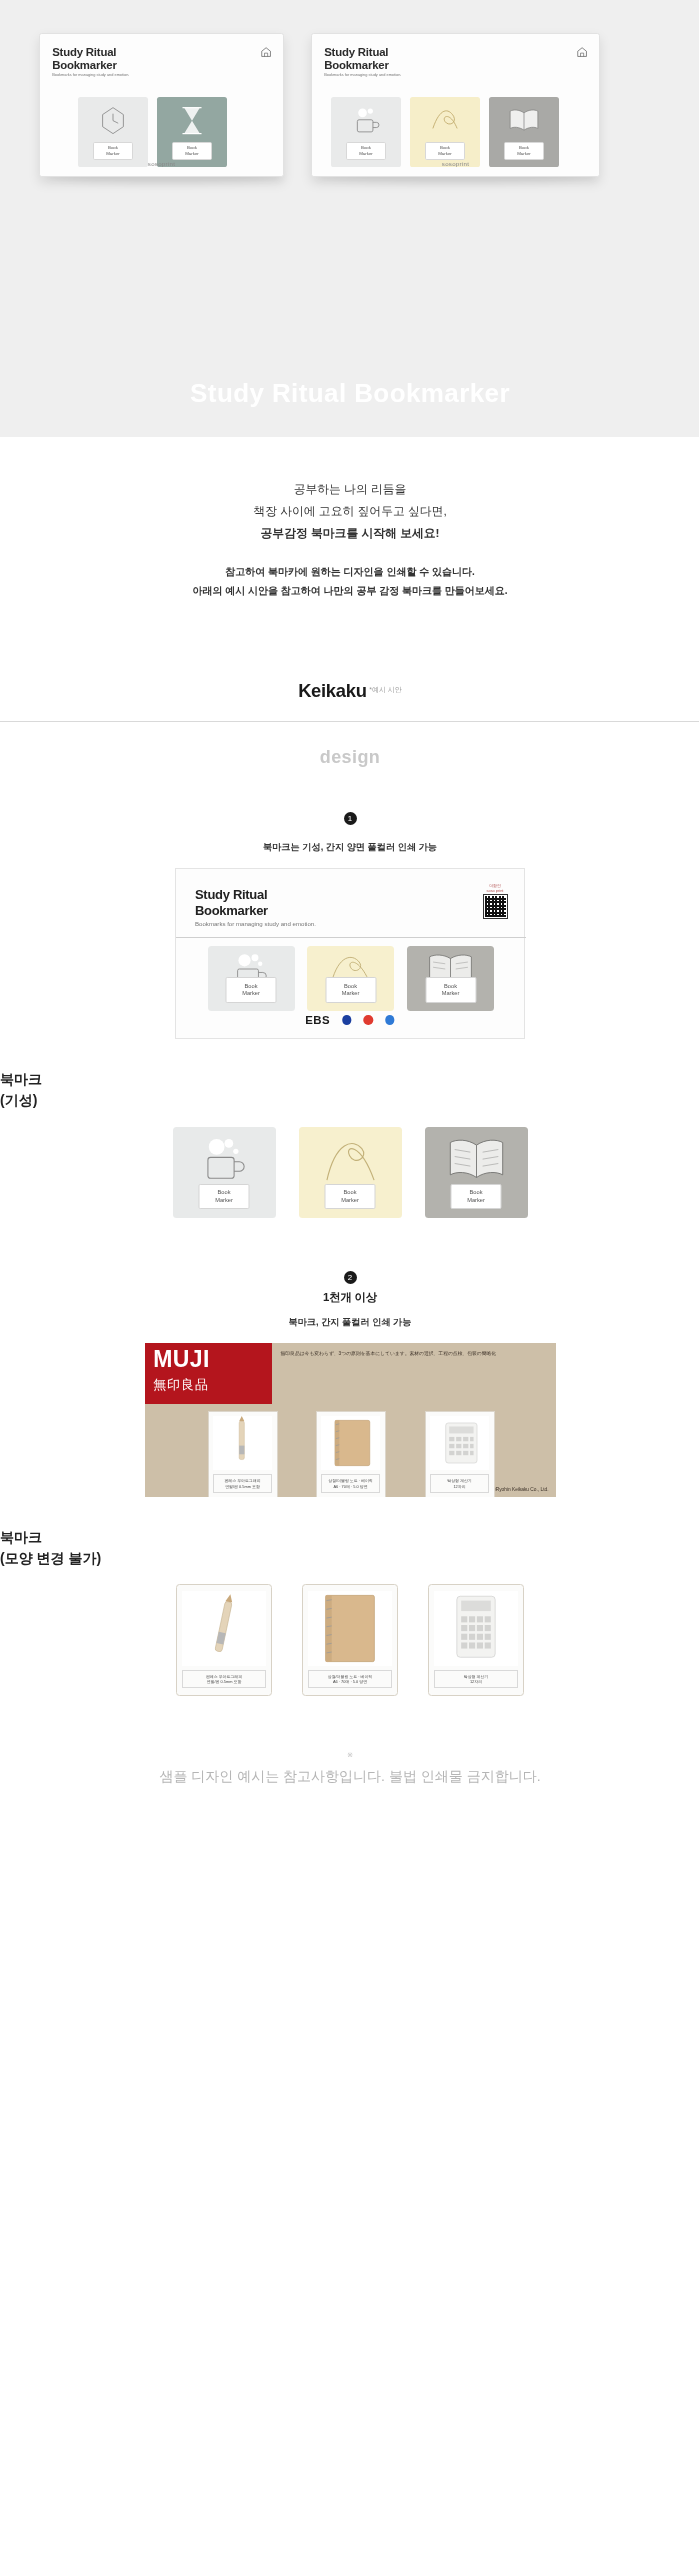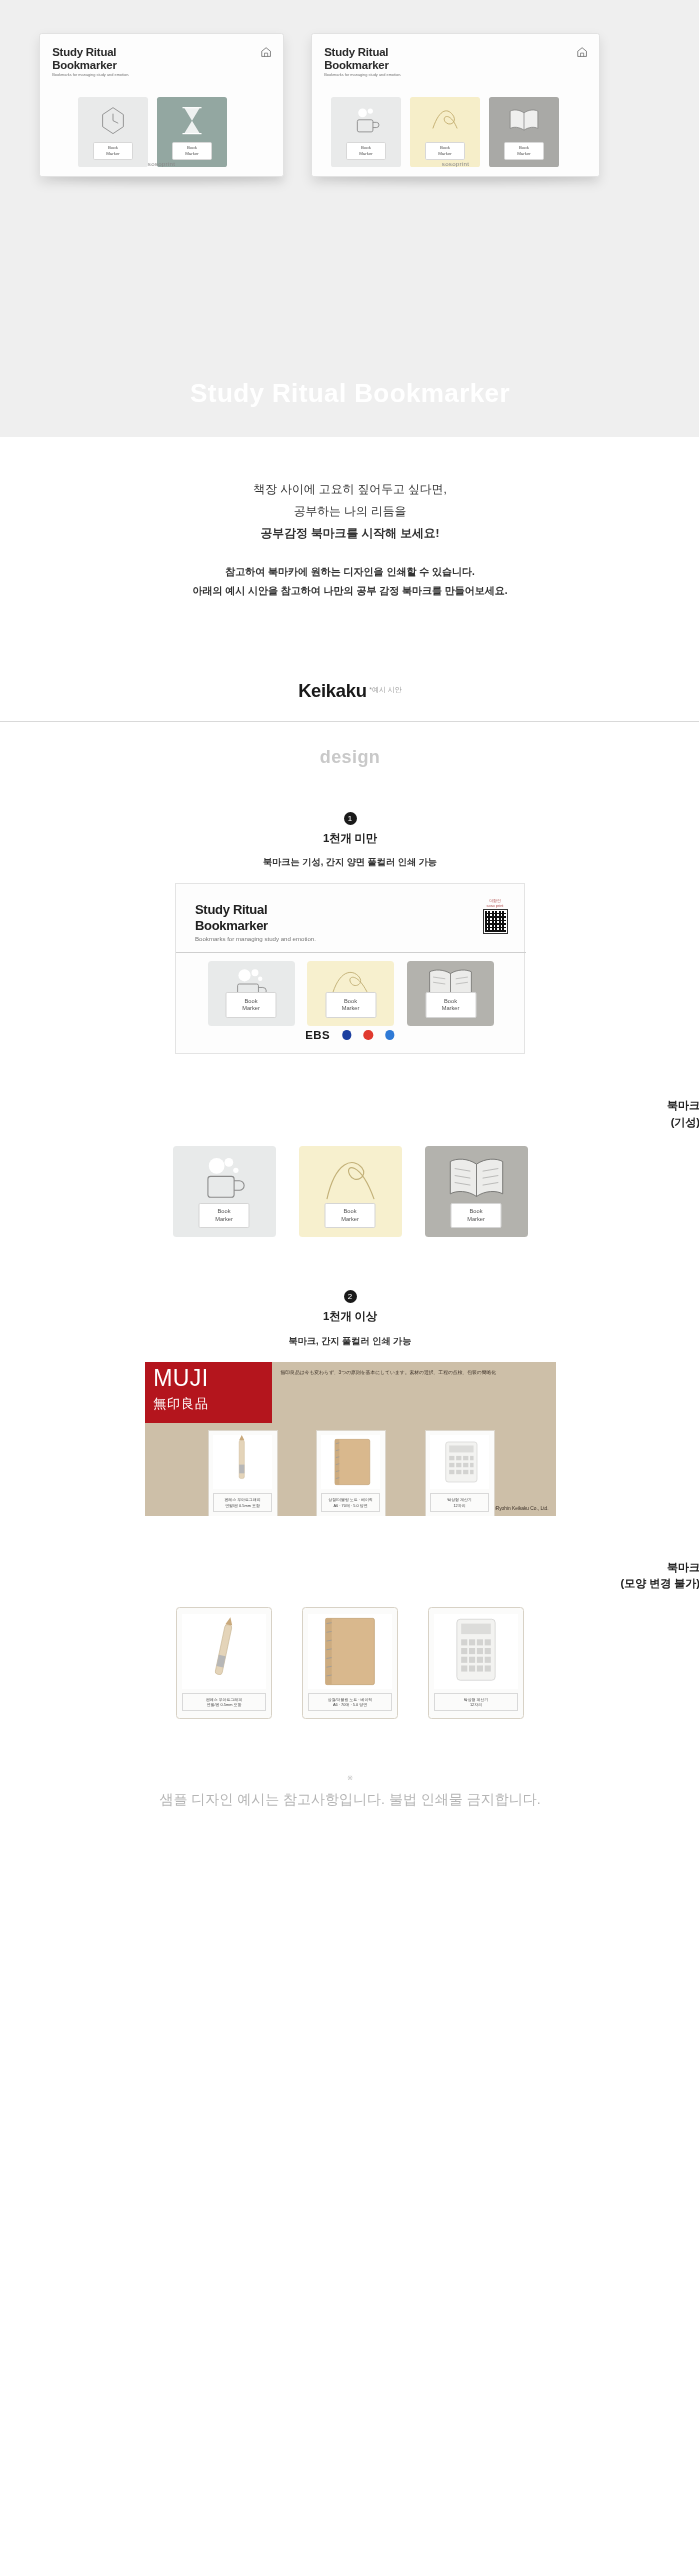--- a/index.html
+++ b/index.html
@@ -281,23 +281,23 @@
   }
 
   .bmk-row {
     display: flex;
     justify-content: center;
     gap: 23px;
     margin-top: 15.7px;
   }
 
   .sub-label {
-    text-align: right;
-    margin-top: 43px;
-    font-size: 11px;
+    text-align: left;
+    margin-top: 30px;
+    font-size: 14px;
     font-weight: bold;
     line-height: 1.5;
     color: #222;
   }
 
   
   .case2 {
     position: relative;
     width: 411px;
     height: 154px;
@@ -308,21 +308,21 @@
   .c2-red {
     position: absolute;
     left: 0; top: 0;
     width: 127px; height: 61px;
     background: #b4151d;
   }
   .c2-muji {
     position: absolute;
     left: 8.7px; top: 5.2px;
     font-size: 23px;
-    font-weight: normal;
+    font-weight: bold;
     color: #fff;
     letter-spacing: 0.4px;
     line-height: 1;
   }
   .c2-jp {
     position: absolute;
     left: 8.7px; top: 33px;
     font-size: 13px;
     font-weight: normal;
     color: #fff;
@@ -485,38 +485,37 @@
         <div class="stand-brand">sosoprint</div>
       </div>
     </div>
 
     <div class="hero-band">
       <h1>Study Ritual Bookmarker</h1>
     </div>
   </div>
 
   <div class="intro">
+    <p>공부하는 나의 리듬을</p>
     <p>책장 사이에 고요히 짚어두고 싶다면,</p>
-    <p>공부하는 나의 리듬을</p>
     <p class="strong">공부감정 북마크를 시작해 보세요!</p>
     <div class="gap"></div>
     <p class="small">참고하여 북마카에 원하는 디자인을 인쇄할 수 있습니다.</p>
     <p class="small">아래의 예시 시안을 참고하여 나만의 공부 감정 북마크를 만들어보세요.</p>
   </div>
 
   <div class="example-head">
     <span class="ex-title">Keikaku</span><span class="ex-note">*예시 시안</span>
   </div>
   <div class="divider"></div>
 
   <div class="design-label">design</div>
 
   <div class="step">
     <div class="step-num">1</div>
-    <div class="step-title">1천개 미만</div>
     <div class="step-desc">북마크는 기성, 간지 양면 풀컬러 인쇄 가능</div>
   </div>
 
   <div class="case1">
     <div class="c1-title">
       <span>Study Ritual</span><br>
       <span>Bookmarker</span>
     </div>
     <div class="c1-sub">Bookmarks for managing study and emotion.</div>
     <div class="c1-qr">

